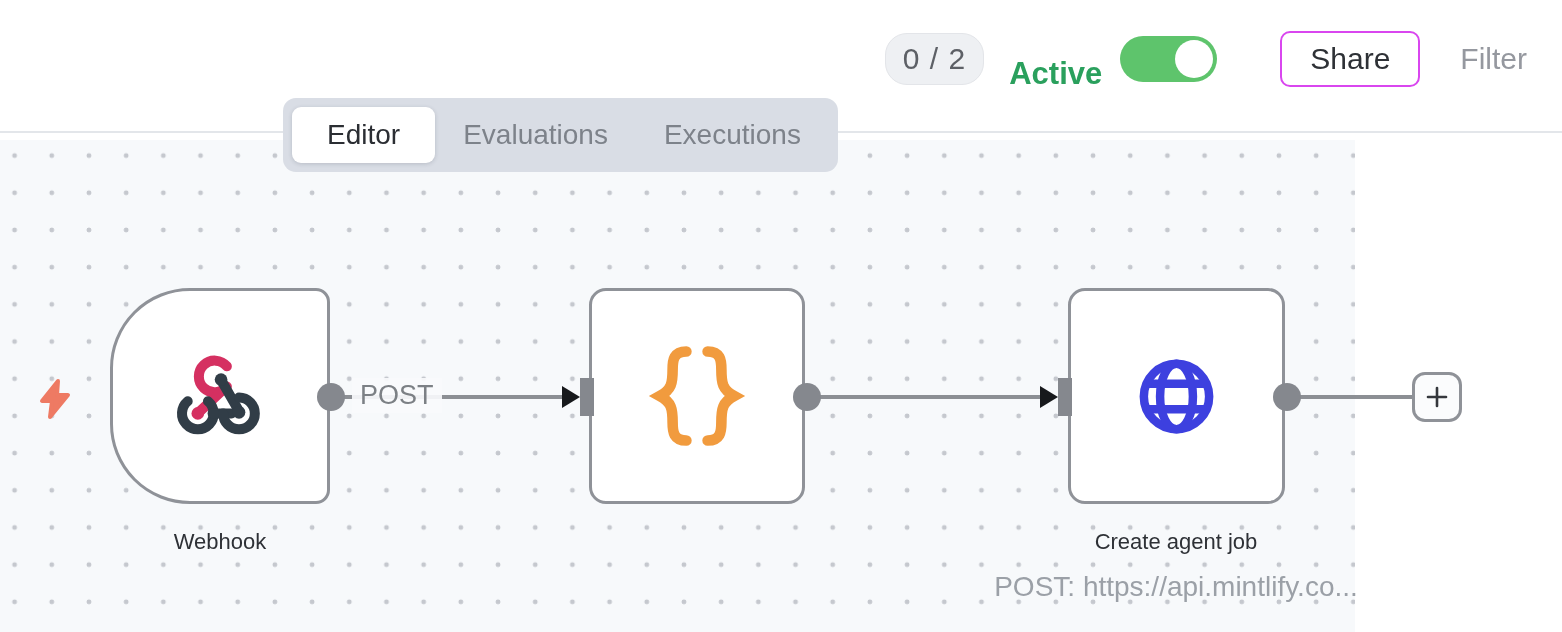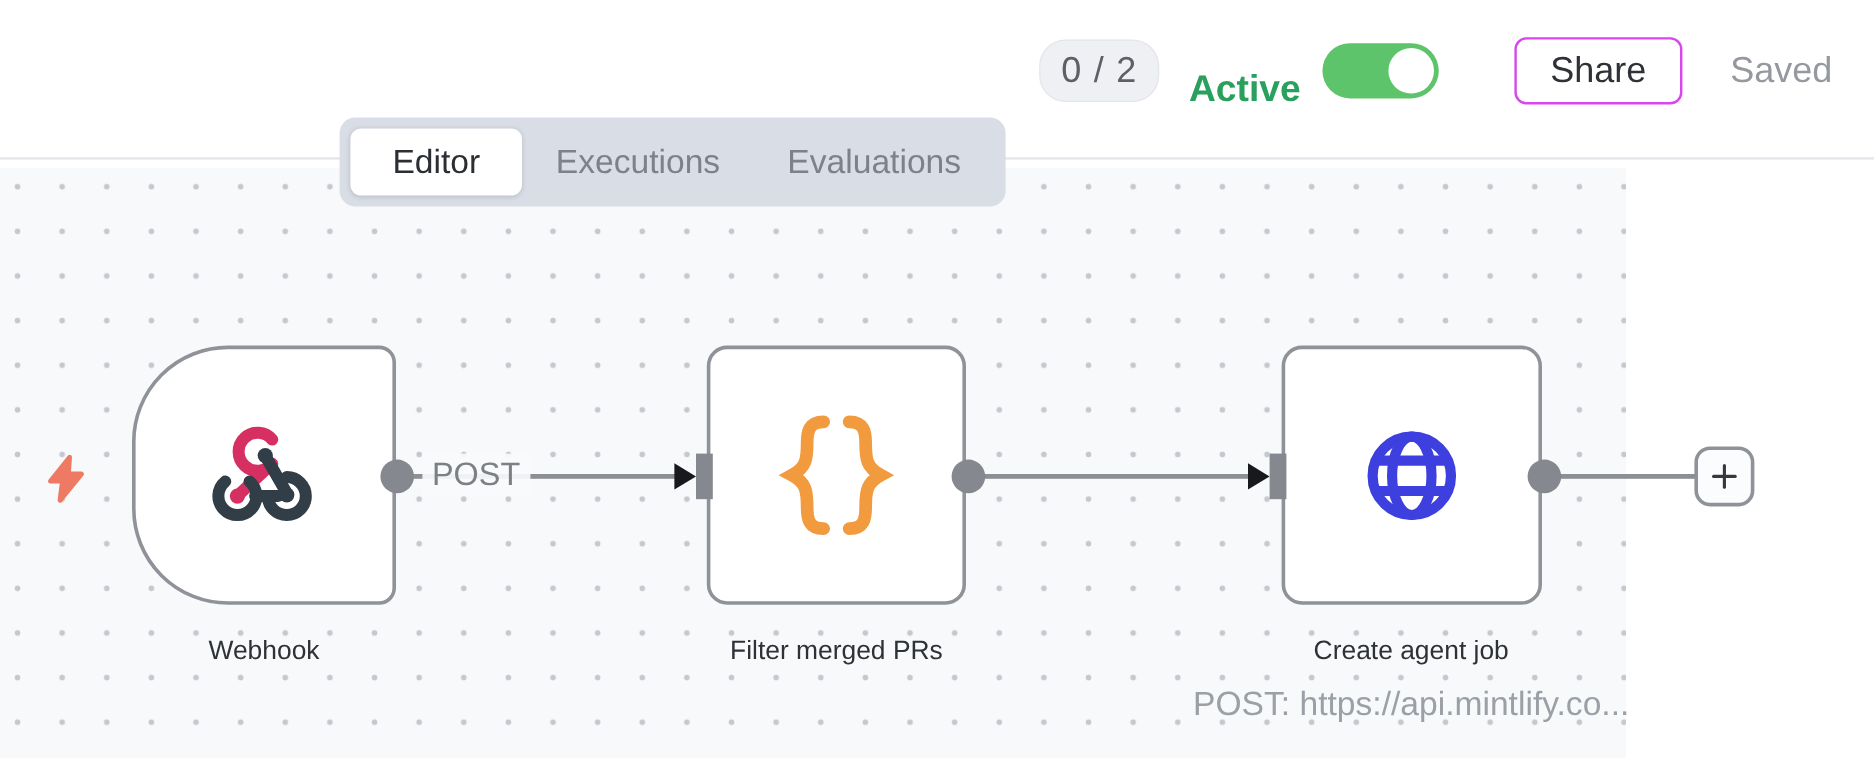--- a/index.html
+++ b/index.html
@@ -74,28 +74,28 @@
 <body>
 
 <div class="header">
   <div class="header-controls">
     <div class="exec-badge">0 / 2</div>
     <div class="active-label">Active</div>
     <div class="toggle">
       <div class="toggle-knob"></div>
     </div>
     <button class="share-btn">Share</button>
-    <div class="saved">Saved</div>
+    <div class="saved">Filter</div>
   </div>
 </div>
 
 <div class="tabs">
   <div class="tab active">Editor</div>
+  <div class="tab">Evaluations</div>
   <div class="tab">Executions</div>
-  <div class="tab">Evaluations</div>
 </div>
 
 <div class="canvas">
 
   <svg class="lightning" width="38" height="42" viewBox="0 0 38 42">
     <path d="M22 3 L6 23 H16 L14 39 L32 17 H21 Z" fill="#ee7a63" stroke="#ee7a63" stroke-width="4" stroke-linejoin="round"></path>
   </svg>
 
   <div class="conn-line" style="left:331px; width:232px;"></div>
   <div class="conn-line" style="left:807px; width:234px;"></div>
@@ -151,16 +151,15 @@
   <div class="plus-btn">
     <svg width="28" height="28" viewBox="0 0 28 28">
       <g stroke="#35383d" stroke-width="2.6" stroke-linecap="round">
         <line x1="14" y1="5" x2="14" y2="23"></line>
         <line x1="5" y1="14" x2="23" y2="14"></line>
       </g>
     </svg>
   </div>
 
   <div class="node-title t-webhook">Webhook</div>
-  <div class="node-title t-filter">Filter merged PRs</div>
   <div class="node-title t-http">Create agent job</div>
   <div class="node-subtitle t-http">POST: https://api.mintlify.co...</div>
 </div>
 
 </body></html>

